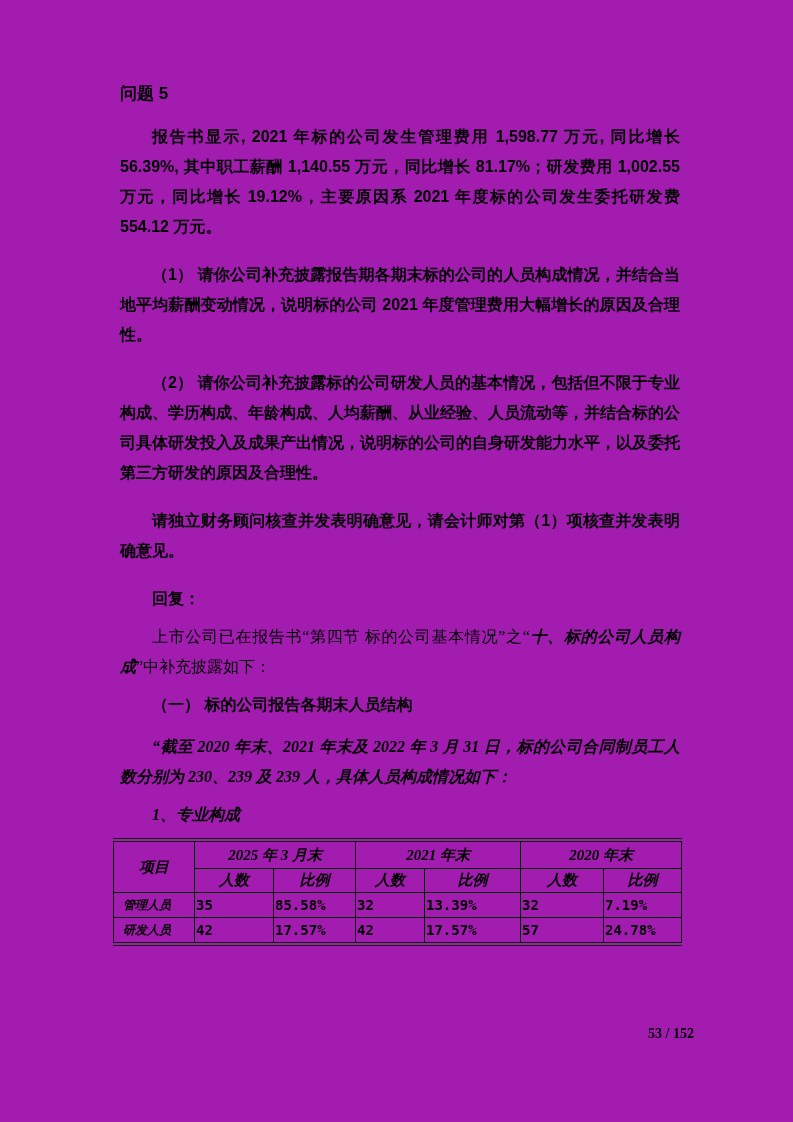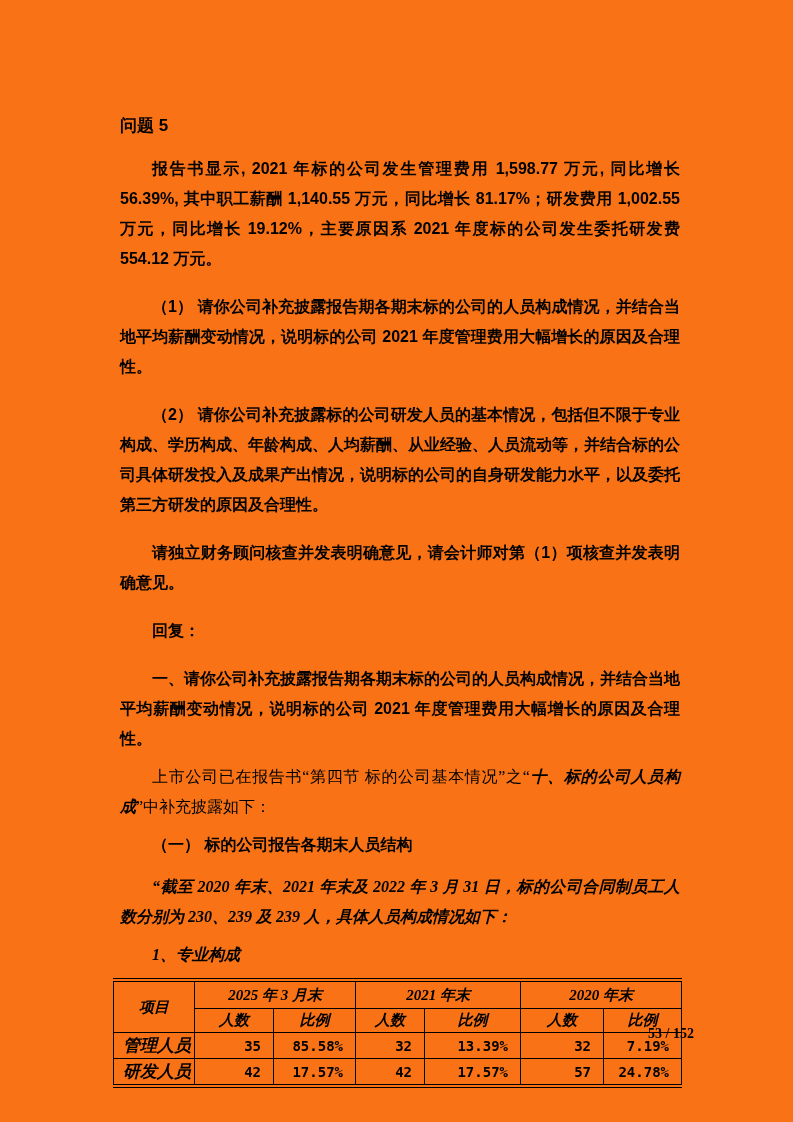--- a/index.html
+++ b/index.html
@@ -5,23 +5,23 @@
   html, body {
     margin: 0;
     padding: 0;
     background: #ffffff;
   }
   .page {
     position: relative;
     width: 793px;
     height: 1122px;
     box-sizing: border-box;
-    background: #f97316;
+    background: #a21caf;
     color: #000000;
-    padding: 116px 113px 0 120px;
+    padding: 84px 113px 0 120px;
     overflow: hidden;
   }
   .hei  { font-family: "Liberation Sans", sans-serif; font-weight: 700; }
   .song { font-family: "Liberation Serif", serif; font-weight: 400; }
   .kai  { font-family: "Liberation Serif", serif; font-style: italic; font-weight: 700; }
 
   .title {
     font-size: 17px;
     line-height: 20px;
     margin: 0;
@@ -60,24 +60,24 @@
     font-weight: 700;
     font-size: 15px;
   }
   td.lbl {
     text-align: left;
     padding-left: 9px;
     vertical-align: middle;
     font-family: "Liberation Serif", serif;
     font-style: italic;
     font-weight: 700;
-    font-size: 17px;
+    font-size: 12px;
   }
   td.num {
-    text-align: right;
+    text-align: left;
     padding-right: 12px;
     vertical-align: middle;
     font-family: "DejaVu Sans Mono", monospace;
     font-weight: 700;
     font-size: 14px;
   }
   .footer {
     position: absolute;
     right: 99px;
     bottom: 80px;
@@ -93,21 +93,20 @@
 
   <h1 class="title hei">问题 5</h1>
 
   <p class="para hei">报告书显示, 2021 年标的公司发生管理费用 1,598.77 万元, 同比增长 56.39%, 其中职工薪酬 1,140.55 万元，同比增长 81.17%；研发费用 1,002.55 万元，同比增长 19.12%，主要原因系 2021 年度标的公司发生委托研发费 554.12 万元。</p>
   <p class="para hei">（1） 请你公司补充披露报告期各期末标的公司的人员构成情况，并结合当地平均薪酬变动情况，说明标的公司 2021 年度管理费用大幅增长的原因及合理性。</p>
   <p class="para hei">（2） 请你公司补充披露标的公司研发人员的基本情况，包括但不限于专业构成、学历构成、年龄构成、人均薪酬、从业经验、人员流动等，并结合标的公司具体研发投入及成果产出情况，说明标的公司的自身研发能力水平，以及委托第三方研发的原因及合理性。</p>
   <p class="para hei">请独立财务顾问核查并发表明确意见，请会计师对第（1）项核查并发表明确意见。</p>
 
   <p class="para hei">回复：</p>
 
-  <p class="para hei">一、请你公司补充披露报告期各期末标的公司的人员构成情况，并结合当地平均薪酬变动情况，说明标的公司 2021 年度管理费用大幅增长的原因及合理性。</p>
   <p class="para song mt8"><span>上市公司已在报告书“第四节  标的公司基本情况”之“</span><span class="kai">十、标的公司人员构成</span><span>”中补充披露如下：</span></p>
 
   <p class="para hei mt8">（一） 标的公司报告各期末人员结构</p>
 
   <p class="para kai mt16">“截至 2020 年末、2021 年末及 2022 年 3 月 31 日，标的公司合同制员工人数分别为 230、239 及 239 人，具体人员构成情况如下：</p>
 
   <p class="para kai mt8">1、专业构成</p>
 
   <table class="people-table">
     <colgroup>

